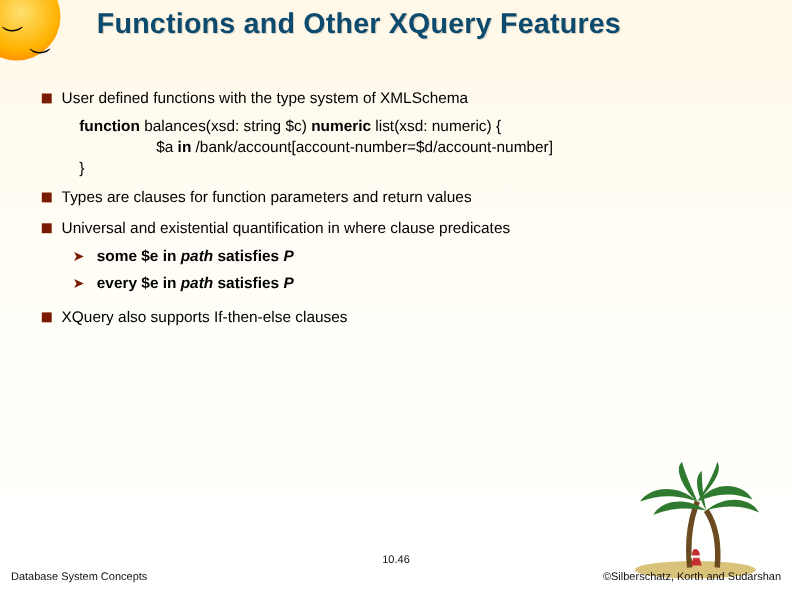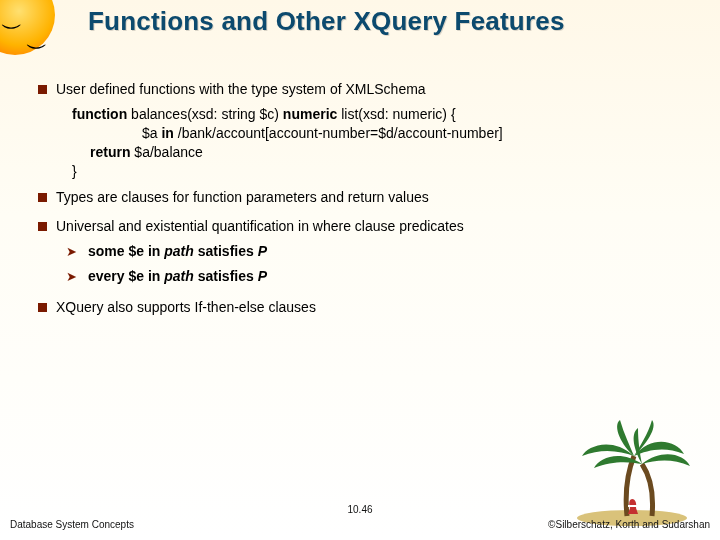--- a/index.html
+++ b/index.html
@@ -134,23 +134,20 @@
     <div class="bullet">
       <span>User defined functions with the type system of XMLSchema</span>
     </div>
     <div class="code">
       <div>
         <span class="b">function</span><span> balances(xsd: string $c) </span><span class="b">numeric</span><span> list(xsd: numeric) {</span>
       </div>
       <div class="l3">
         <span>$a </span><span class="b">in</span><span> /bank/account[account-number=$d/account-number]</span>
       </div>
-      <div class="l2">
-        <span class="b">return</span><span> $a/balance</span>
-      </div>
       <div><span>}</span></div>
     </div>
 
     <div class="bullet" style="margin-top:8px">
       <span>Types are clauses for function parameters and return values</span>
     </div>
 
     <div class="bullet" style="margin-top:10px">
       <span>Universal and existential quantification in where clause predicates</span>
     </div>

